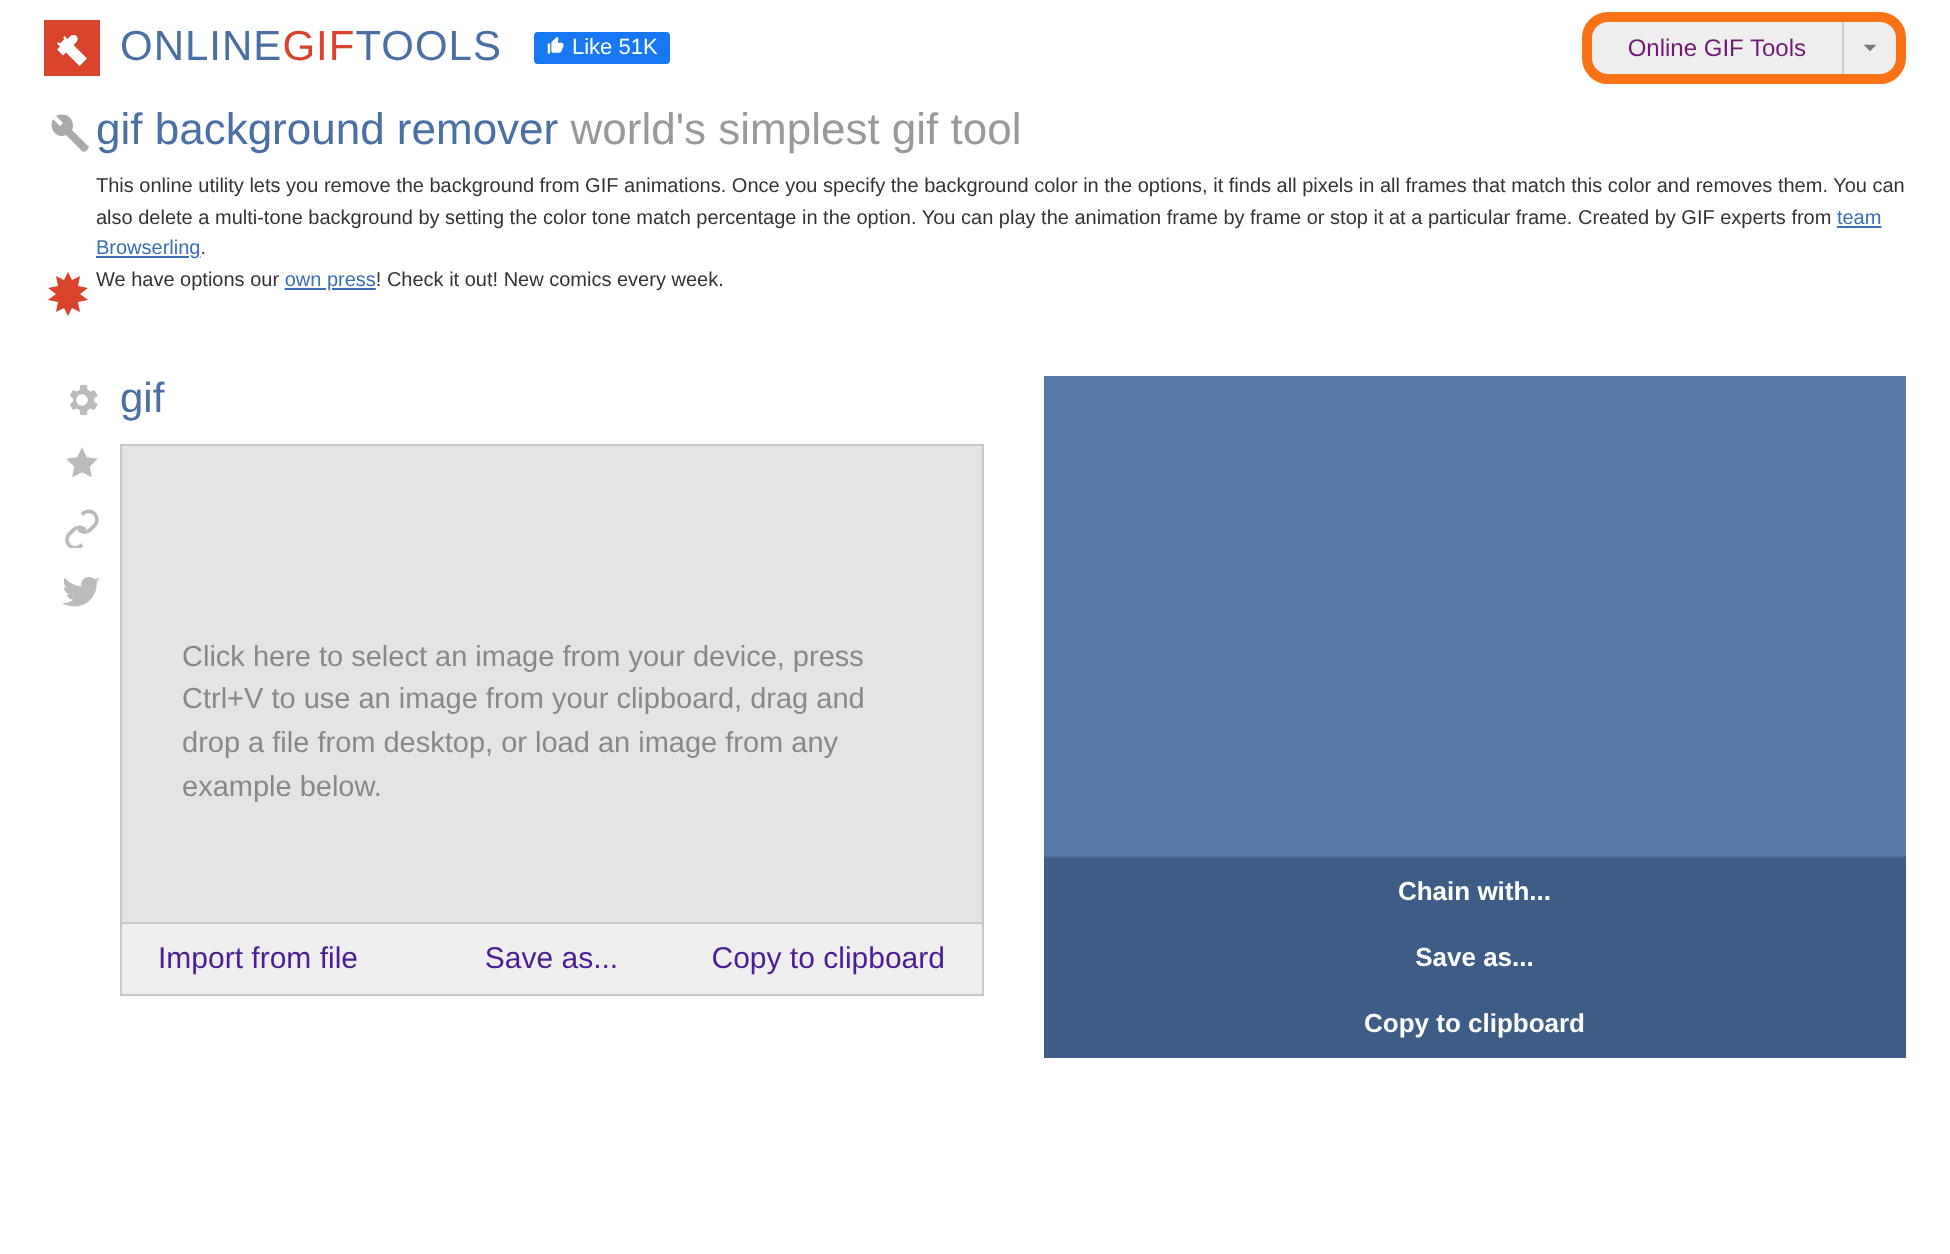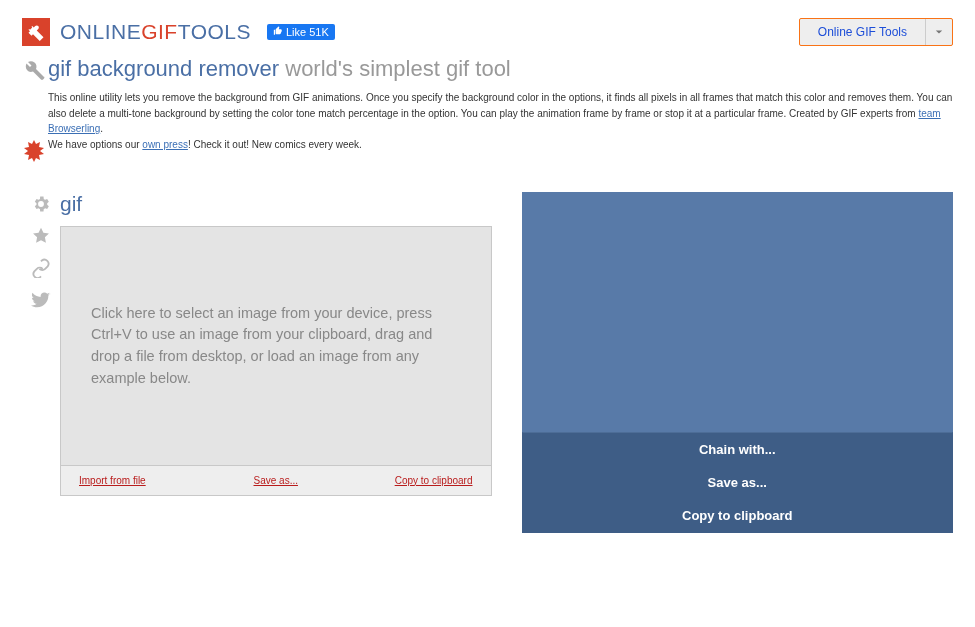--- a/index.html
+++ b/index.html
@@ -6,21 +6,21 @@
   body {
     font-family: Arial, Helvetica, sans-serif;
     background: #fff;
     color: #333;
     width: 975px;
     font-size: 14px;
   }
   .header {
     display: flex;
     align-items: center;
-    padding: 18px 22px 10px 22px;
+    padding: 6px 22px 10px 22px;
     gap: 10px;
   }
   .logo-square {
     width: 28px; height: 28px;
     background: #d9422b;
     display: flex; align-items: center; justify-content: center;
   }
   .logo-square svg { width: 18px; height: 18px; fill: #fff; }
   .brand {
     font-size: 21px;
@@ -37,26 +37,26 @@
     padding: 2px 6px;
     border-radius: 2px;
     display: inline-flex;
     gap: 3px;
     margin-left: 6px;
   }
   .fb-like svg { width: 10px; height: 10px; fill: #fff; }
   .header-spacer { flex: 1; }
   .dropdown {
     background: #eee;
-    border: 1px solid #f97316;
+    border: 5px solid #f97316;
     font-size: 12px;
-    color: #1d4ed8;
+    color: #701a75;
     display: flex;
     align-items: stretch;
-    border-radius: 2px;
+    border-radius: 13px;
   }
   .dropdown-label { padding: 6px 18px; }
   .dropdown-caret {
     border-left: 1px solid #ccc;
     padding: 6px 9px;
     display: flex; align-items: center;
   }
   .dropdown-caret svg { width: 8px; height: 8px; fill: #777; }
 
   .content { padding: 0 22px 20px 22px; }
@@ -106,41 +106,40 @@
   .panel-title {
     color: #4a6fa5;
     font-size: 21px;
     margin-bottom: 10px;
     font-weight: 400;
   }
   .dropzone {
     background: #e4e4e4;
     border: 1px solid #c8c8c8;
     height: 240px;
-    padding: 36px 30px;
+    padding: 56px 30px;
     color: #888;
     font-size: 14.5px;
     line-height: 1.5;
     cursor: pointer;
   }
   .dropzone-text { max-width: 360px; margin-top: 40px; }
   .panel-actions {
     display: flex;
     border: 1px solid #c8c8c8;
     border-top: none;
     background: #eee;
   }
   .panel-actions.light .act {
     flex: 1;
     text-align: center;
     padding: 9px 4px;
-    font-size: 10px;
-    color: #b91c1c;
+    font-size: 15px;
+    color: #4c1d95;
     cursor: pointer;
-    text-decoration: underline;
   }
   .panel-actions.light .act:first-child { text-align: left; padding-left: 18px; }
   .panel-actions.light .act:last-child { text-align: right; padding-right: 18px; }
 
   .output-box {
     background: #587aa8;
     height: 240px;
     border: 1px solid #587aa8;
   }
   .panel-actions.dark {

